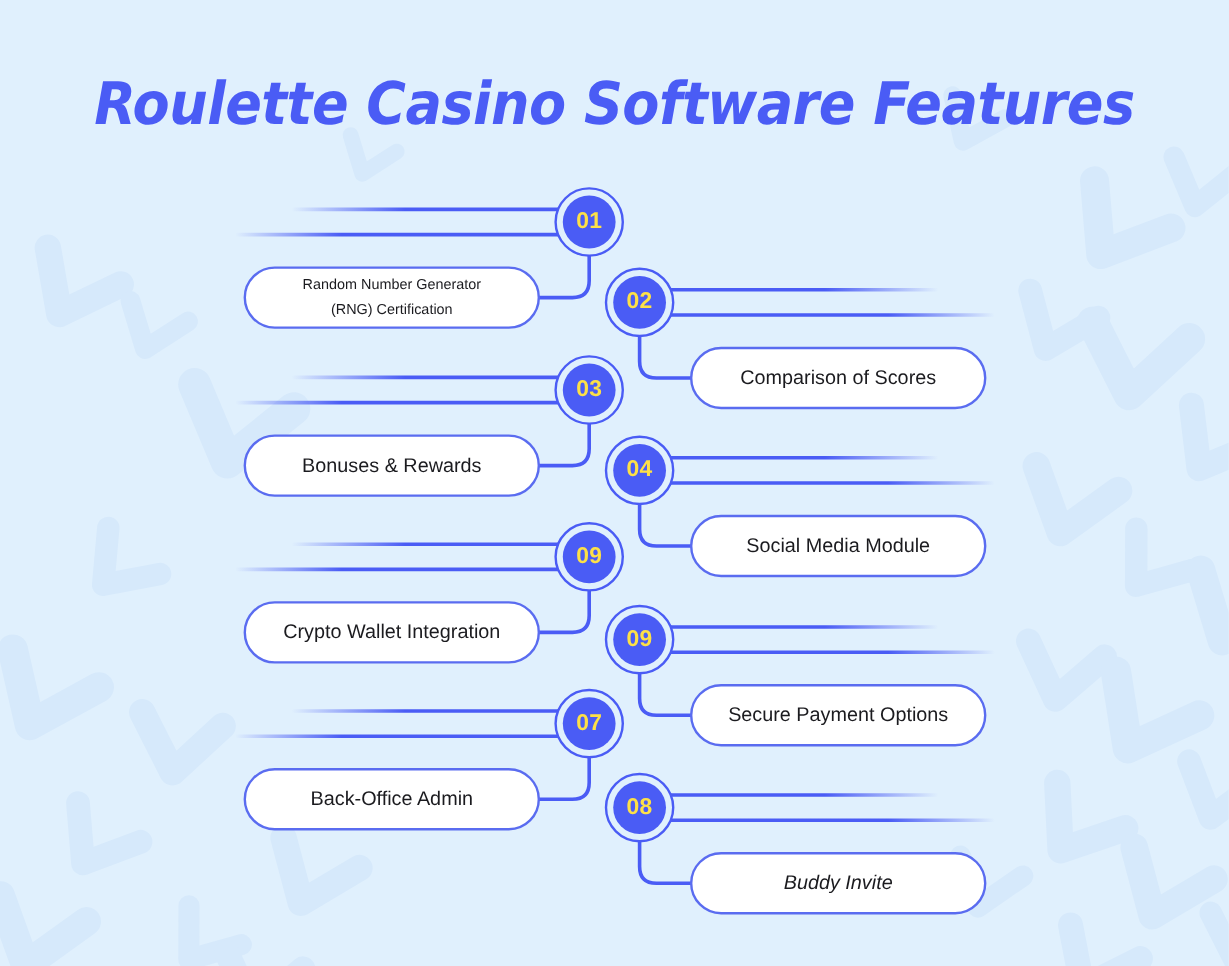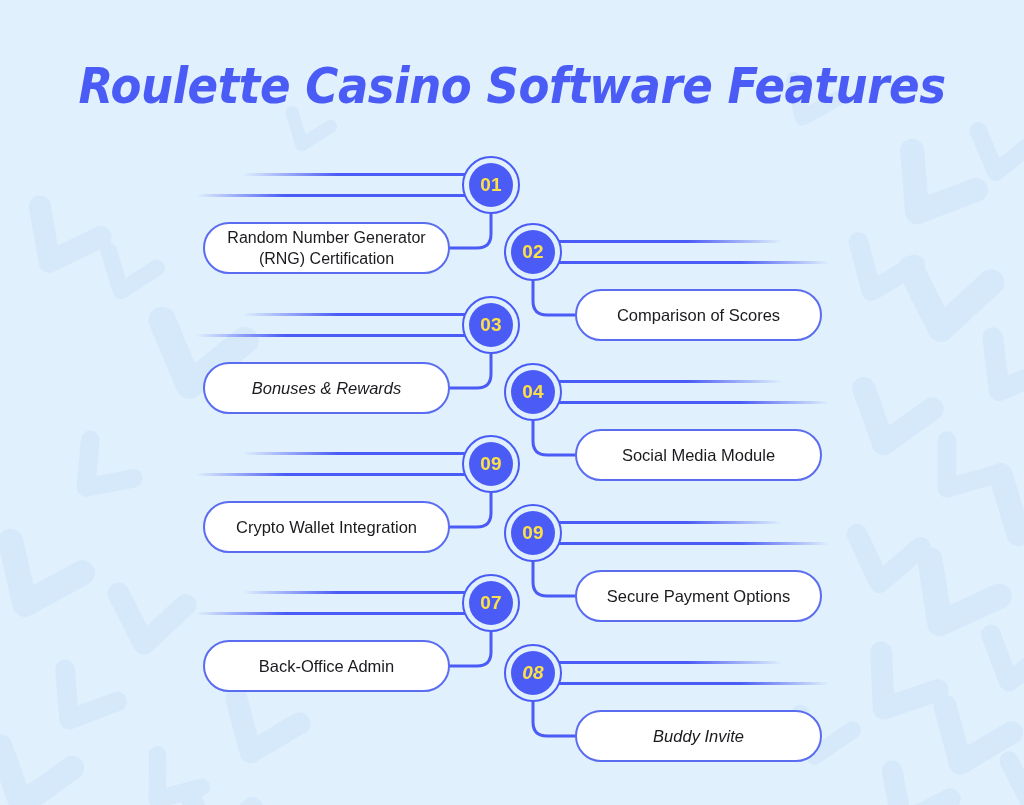--- a/index.html
+++ b/index.html
@@ -125,21 +125,21 @@
     text-align: center;
     z-index: 4;
     padding: 0 14px;
   }
   .pill .label {
     font-size: 16.5px;
     line-height: 20px;
     color: #1b1b1f;
     font-family: "Liberation Sans", sans-serif;
   }
-  .pill.two-line .label { font-size: 16px; line-height: 21px; }
+  .pill.two-line .label { font-size: 12px; line-height: 21px; }
 </style>
 </head>
 <body>
 
 <div id="stage">
 
   <div id="watermarks">
       <div class="wm" style="left: 10px; top: 200px; transform: rotate(25deg) scale(1);">
         <svg width="96" height="96" viewBox="0 0 96 96">
           <path d="M14 18 L46 64 L82 20" fill="none" stroke="#d6e9fb" stroke-width="22" stroke-linecap="round" stroke-linejoin="round"></path>
@@ -330,21 +330,21 @@
           <div class="line bottom" style="left:196px;top:334px;width:296px;"></div>
         </div>
         <div class="connector" style="left: 448px; top: 352px;">
           <svg width="43" height="38">
             <path d="M 43 0 L 43 22 Q 43 36 29 36 L 0 36" fill="none" stroke="#4a5cf5" stroke-width="3"></path>
           </svg>
         </div>
         <div class="badge" style="left: 462px; top: 296px;">
           <div class="disc">03</div>
         </div>
-        <div class="pill" style="left: 203px; top: 362px; font-style: italic;">
+        <div class="pill" style="left: 203px; top: 362px;">
           <div class="label">Bonuses &amp; Rewards</div>
         </div>
       </div>
       <div class="item right">
         <div class="lines" style="left: 0px; top: 0px;">
           <div class="line top" style="left:533px;top:380px;width:249px;"></div>
           <div class="line bottom" style="left:533px;top:401px;width:296px;"></div>
         </div>
         <div class="connector" style="left: 533px; top: 419px;">
           <svg width="44" height="38">
@@ -412,21 +412,21 @@
       <div class="item right">
         <div class="lines" style="left: 0px; top: 0px;">
           <div class="line top" style="left:533px;top:661px;width:249px;"></div>
           <div class="line bottom" style="left:533px;top:682px;width:296px;"></div>
         </div>
         <div class="connector" style="left: 533px; top: 700px;">
           <svg width="44" height="38">
             <path d="M 0 0 L 0 22 Q 0 36 14 36 L 44 36" fill="none" stroke="#4a5cf5" stroke-width="3"></path>
           </svg>
         </div>
-        <div class="badge" style="left: 504px; top: 644px; font-style: italic;">
+        <div class="badge" style="left: 504px; top: 644px;">
           <div class="disc">08</div>
         </div>
         <div class="pill" style="left: 575px; top: 710px; font-style: italic;">
           <div class="label">Buddy Invite</div>
         </div>
       </div>
     </div>
 
 </div>
 

